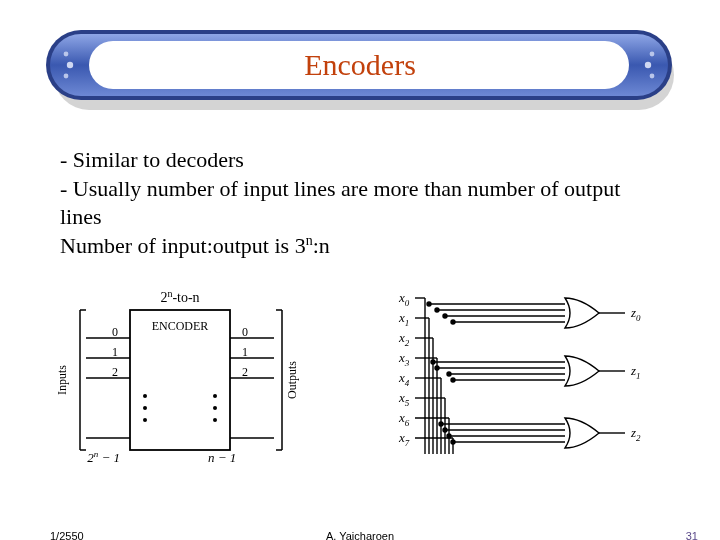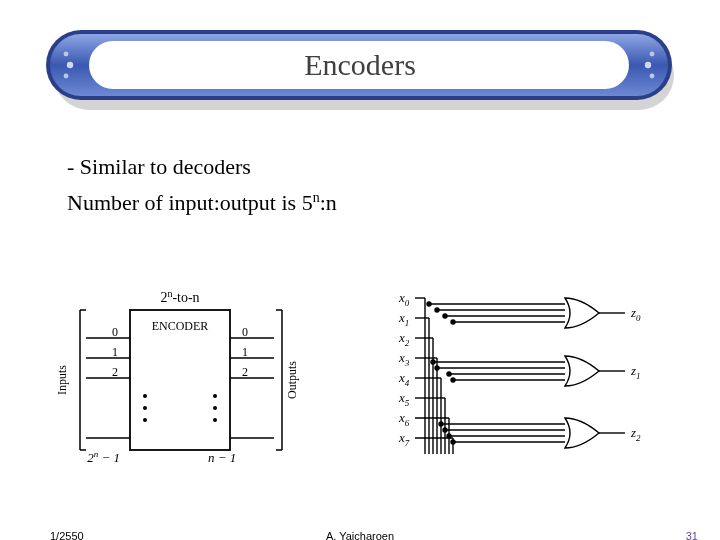--- a/index.html
+++ b/index.html
@@ -34,32 +34,32 @@
 .title-text{
   position:absolute;
   left:0;
   top:0;
   width:632px;
   height:74px;
   display:flex;
   align-items:center;
   justify-content:center;
   font-size:30px;
-  color:#404040;
+  color:#c2410c;
 }
 .body-text{
   position:absolute;
   left:60px;
   top:146px;
   width:590px;
   font-size:22px;
   line-height:1.3;
 }
 .body-text p{
-  margin:7px;
+  margin:0;
 }
 .sup{
   font-size:14px;
   vertical-align:super;
 }
 .diagrams{
   position:absolute;
   left:50px;
   top:284px;
   width:640px;
@@ -106,22 +106,23 @@
 
       <circle cx="604" cy="37" r="3.2" fill="#cfd8f2"></circle>
       <circle cx="608" cy="26" r="2.4" fill="#bac6ea"></circle>
       <circle cx="608" cy="48" r="2.4" fill="#bac6ea"></circle>
     </svg>
     <div class="title-text">Encoders</div>
   </div>
 
   <div class="body-text">
     <p>- Similar to decoders</p>
+    <p>- Usually number of input lines are more than number of output lines</p>
     <p>
-      <span>Number of input:output is 5</span><span class="sup">n</span><span>:n</span>
+      <span>Number of input:output is 3</span><span class="sup">n</span><span>:n</span>
     </p>
   </div>
 
   <div class="diagrams">
     <svg viewBox="0 0 640 190" width="640" height="190">
 
       <g font-family="Times New Roman, serif">
 
         <path d="M30 26 h6 M30 26 v140 M30 166 h6" stroke="#000" fill="none" stroke-width="1.5"></path>
 

